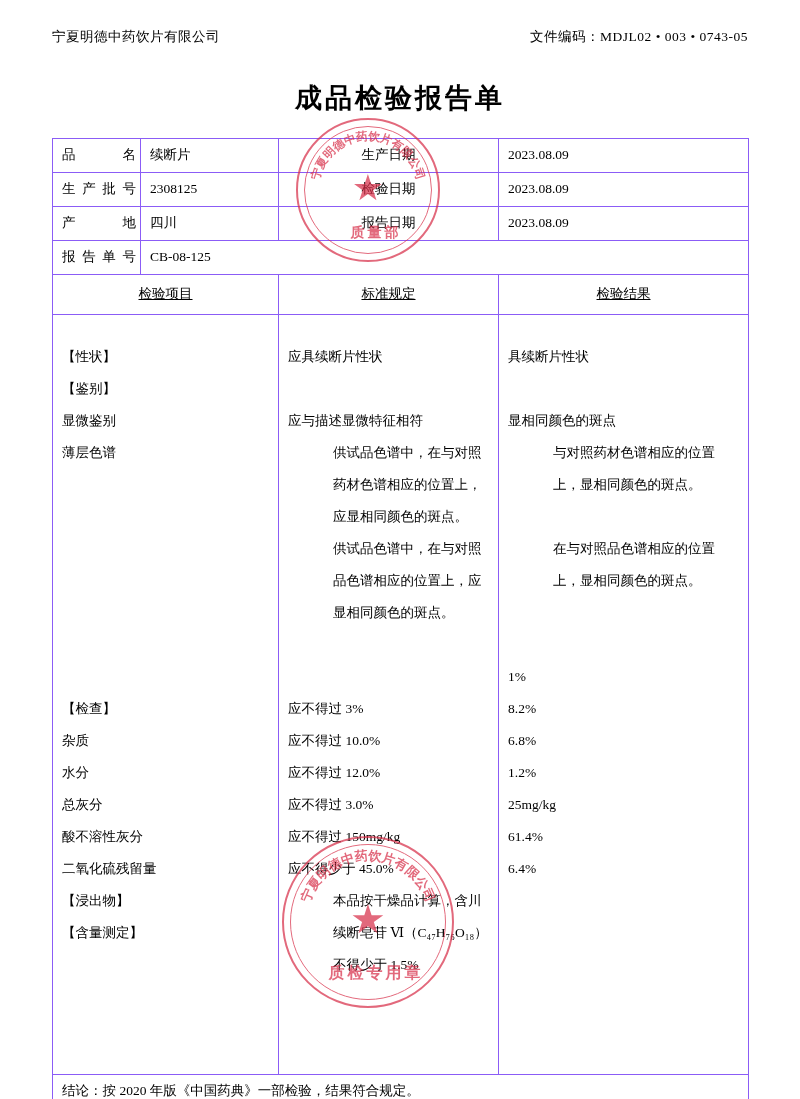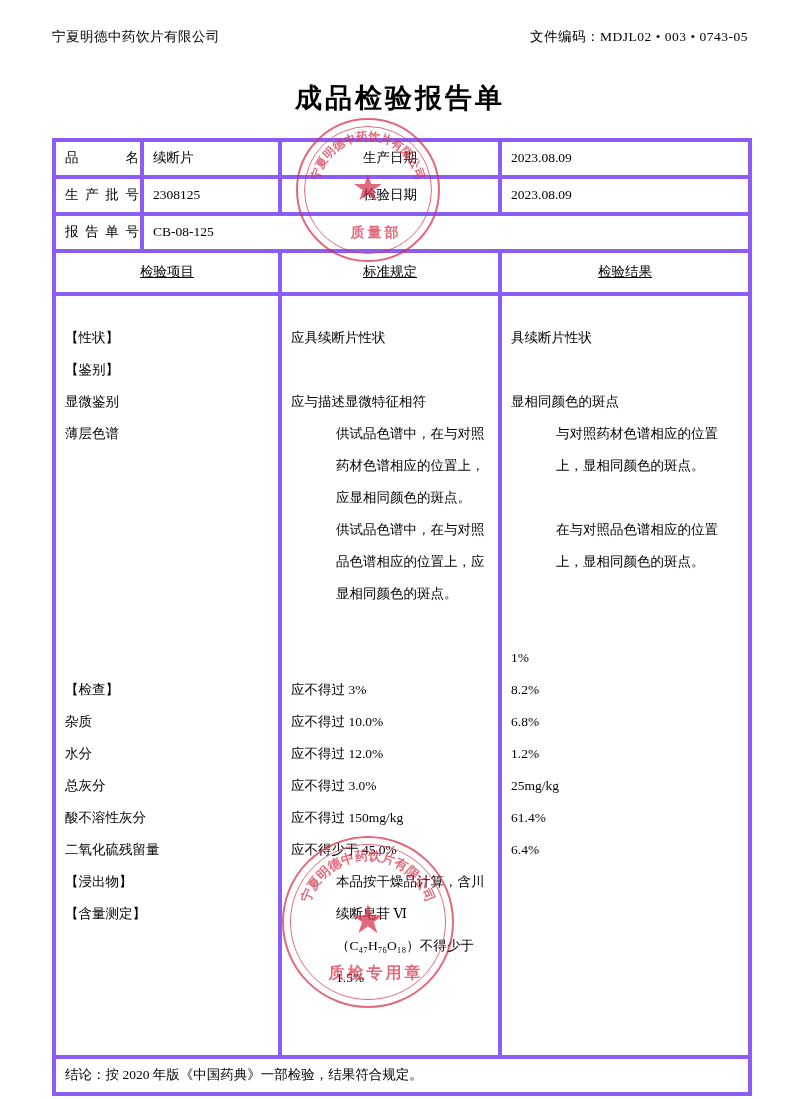--- a/index.html
+++ b/index.html
@@ -45,21 +45,21 @@
     margin: 34px 0 22px 0;
   }
   
   table.rep {
     width: 100%;
     border-collapse: collapse;
     table-layout: fixed;
     font-size: 13.5px;
   }
   table.rep td {
-    border: 4px solid #8b5cf6;
+    border: 1px solid #8b5cf6;
     padding: 6px 9px;
     vertical-align: top;
     line-height: 1.55;
   }
   .lbl {
     width: 88px;
     white-space: nowrap;
   }
   .lbl-spread {
     display: inline-block;
@@ -180,20 +180,28 @@
         <td class="cellval">续断片</td>
         <td style="text-align:center">生产日期</td>
         <td class="cellval">2023.08.09</td>
       </tr>
       <tr>
         <td class="lbl">
           <span class="lbl-spread">生产批号</span>
         </td>
         <td class="cellval">2308125</td>
         <td style="text-align:center">检验日期</td>
+        <td class="cellval">2023.08.09</td>
+      </tr>
+      <tr>
+        <td class="lbl">
+          <span class="lbl-spread">产　　地</span>
+        </td>
+        <td class="cellval">四川</td>
+        <td style="text-align:center">报告日期</td>
         <td class="cellval">2023.08.09</td>
       </tr>
       <tr>
         <td class="lbl">
           <span class="lbl-spread">报告单号</span>
         </td>
         <td class="cellval" colspan="3">CB-08-125</td>
       </tr>
       <tr>
         <td class="colhead" colspan="2">检验项目</td>

